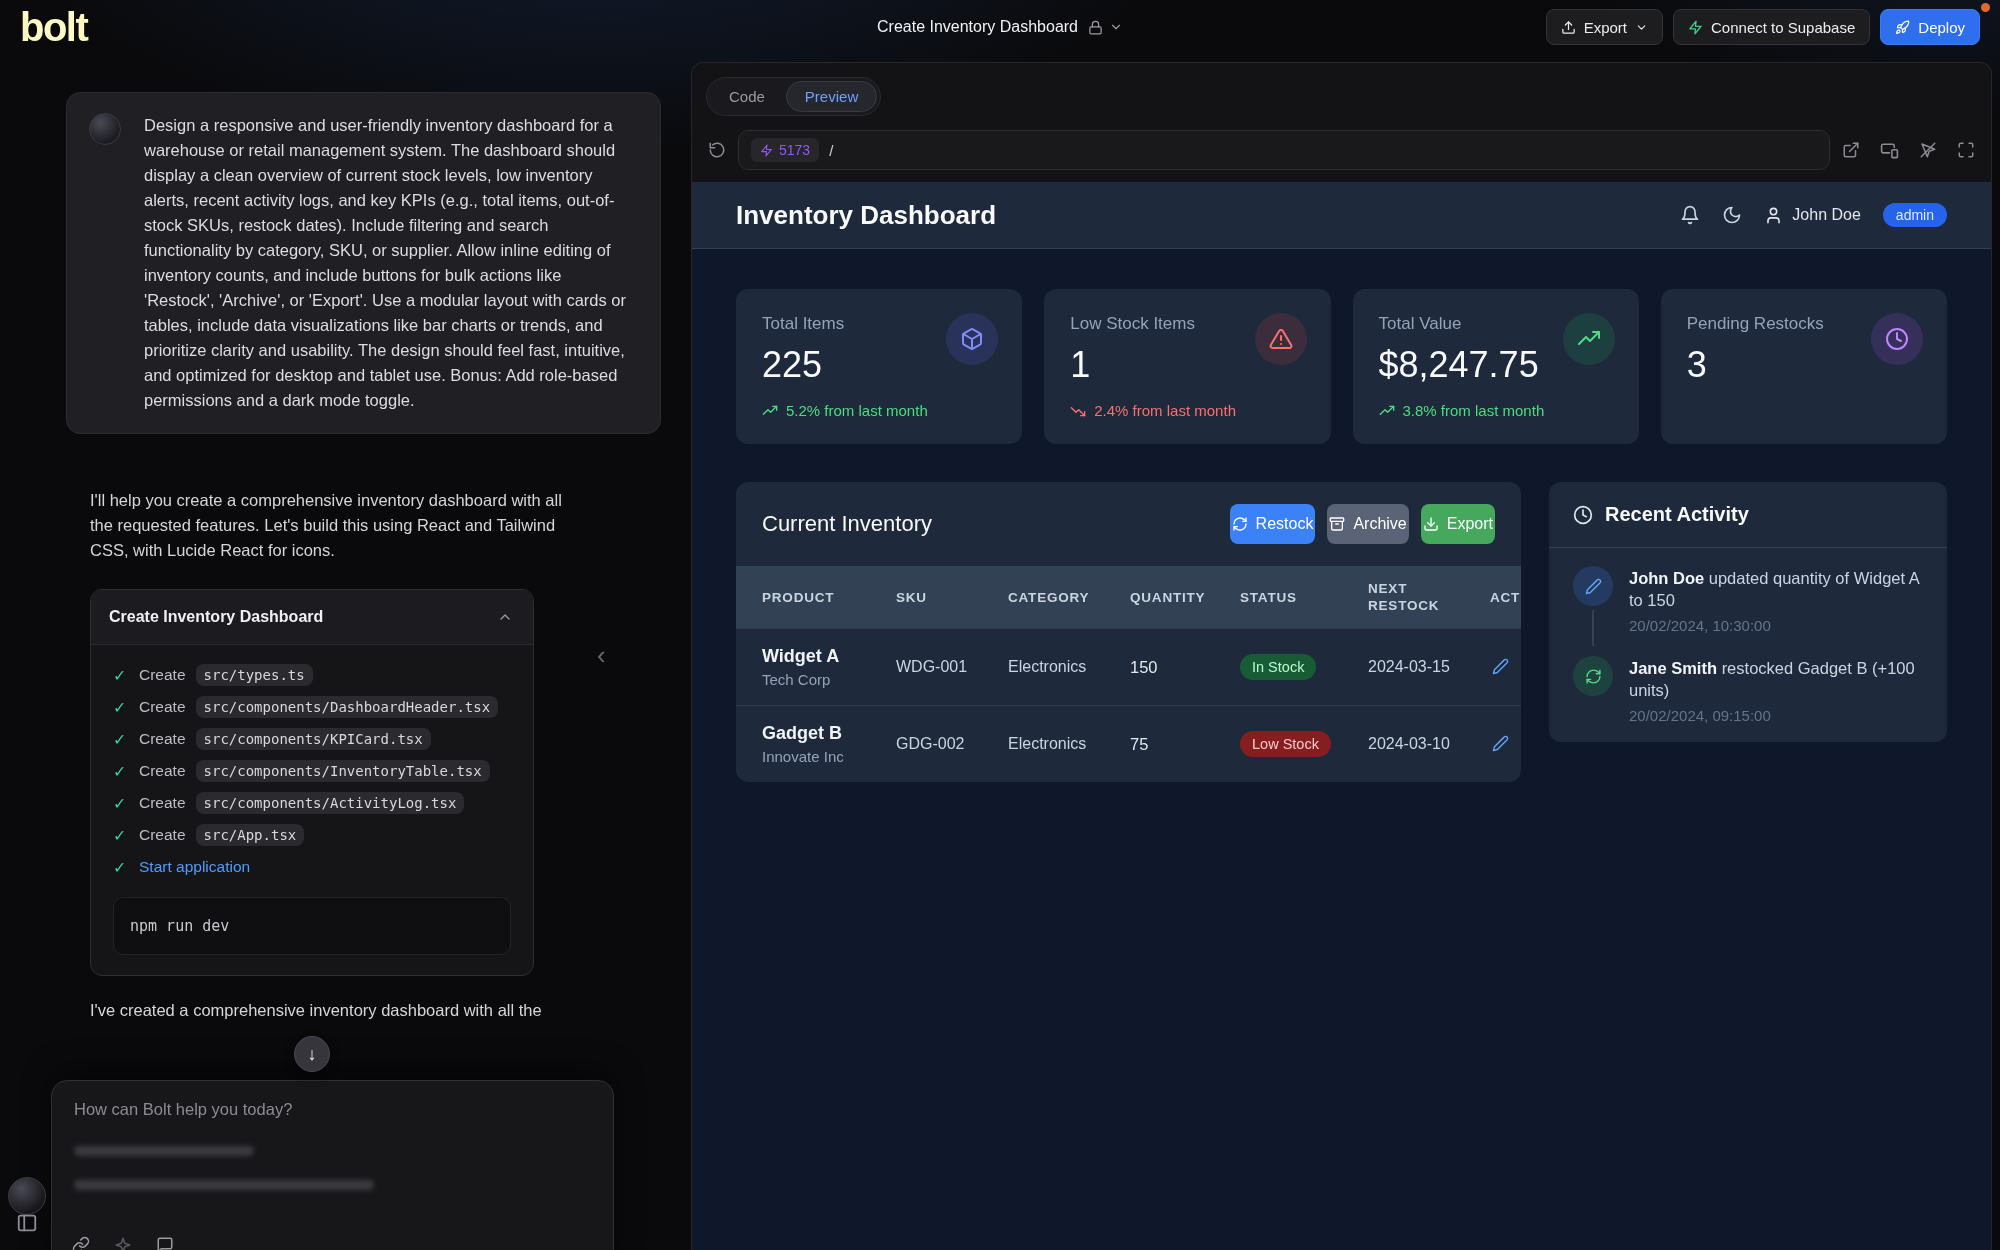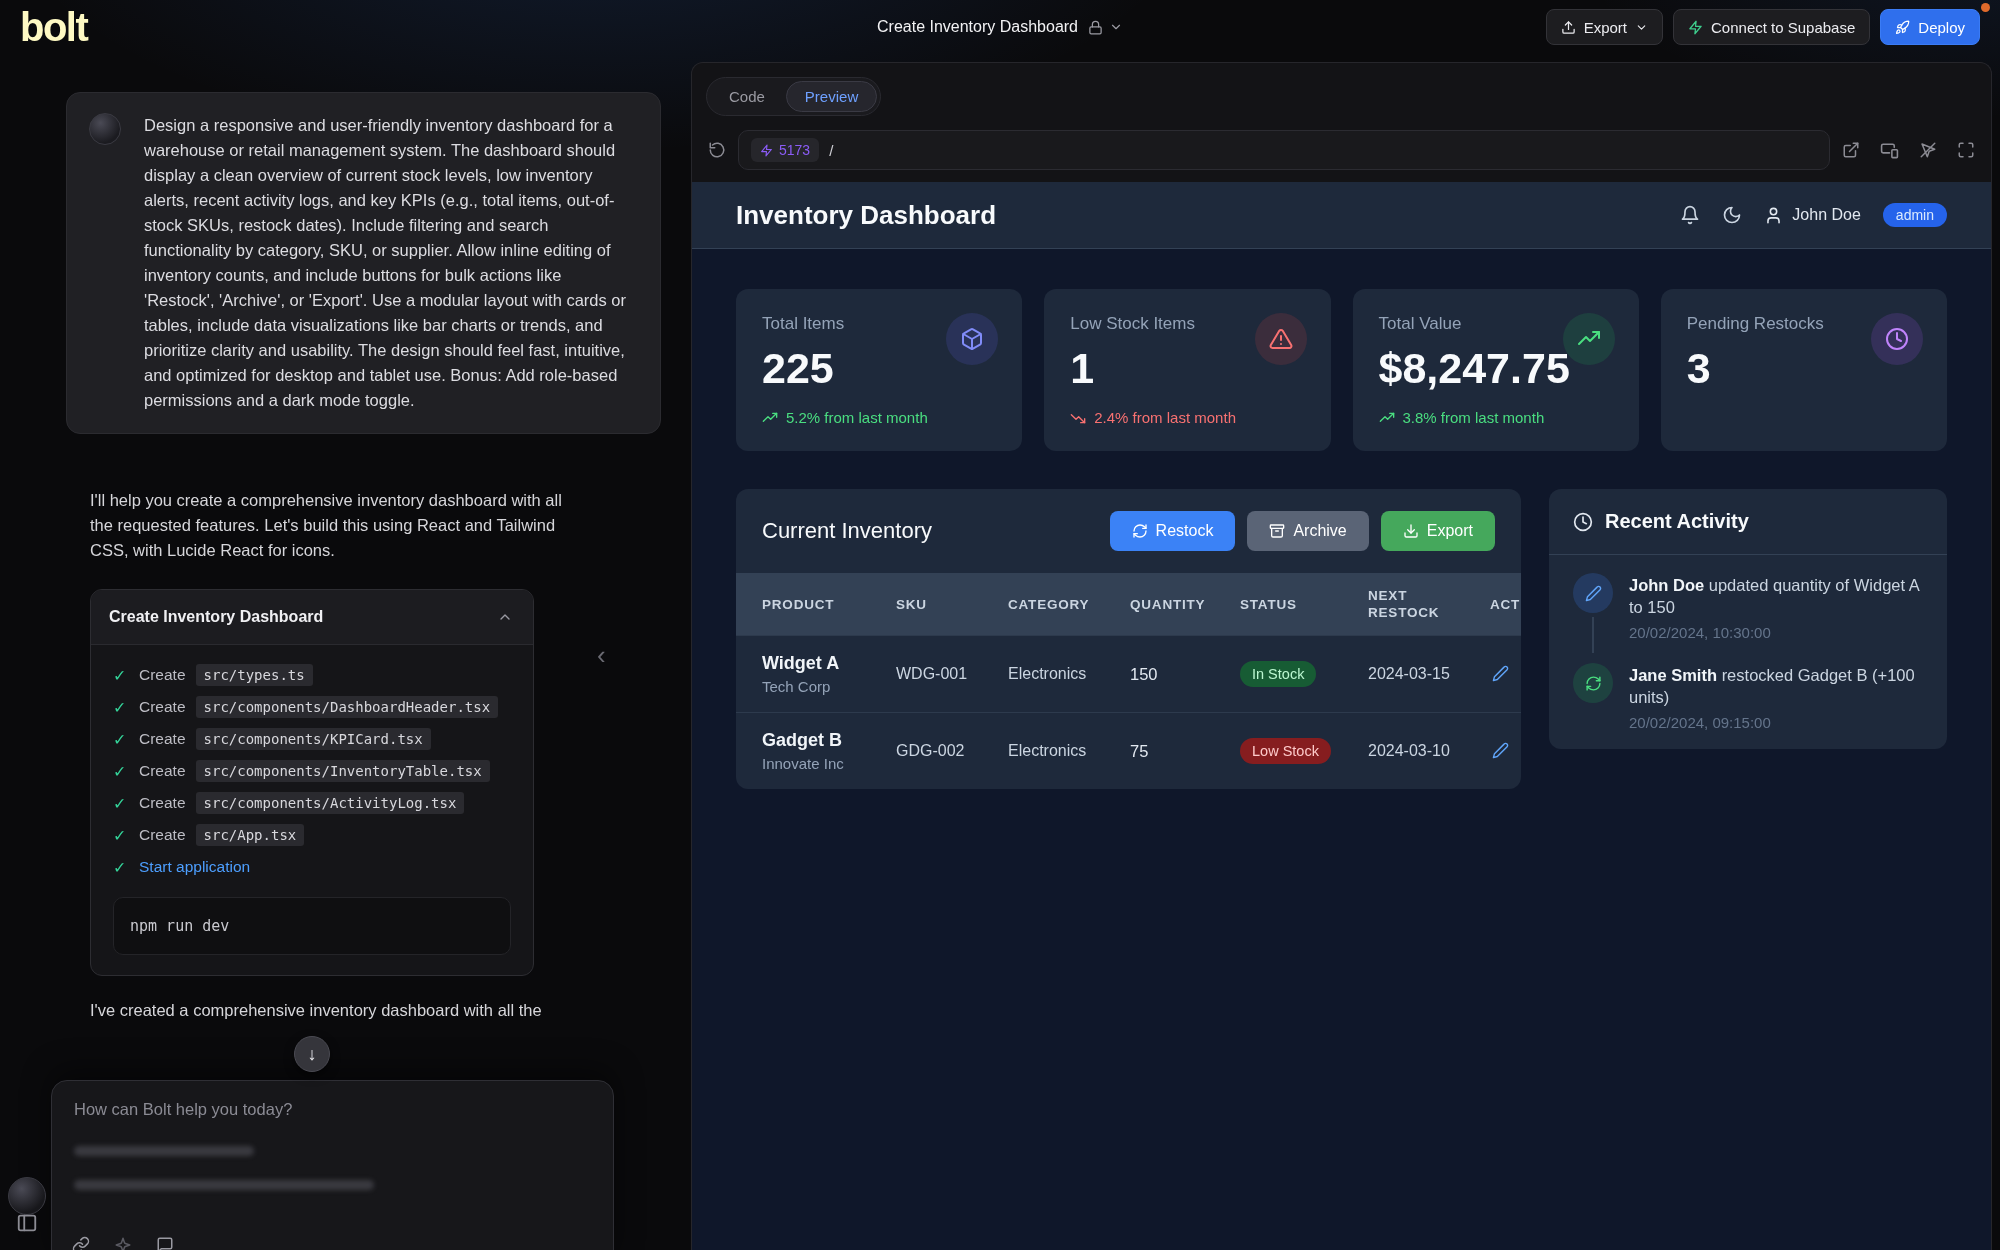--- a/index.html
+++ b/index.html
@@ -35,21 +35,21 @@
     background:radial-gradient(circle at 35% 30%,#4a4a55,#1b1b20 70%);border:1px solid #3a3a42}
   .assistant-intro{width:472px;margin:54px 0 0 24px;font-size:16.5px;line-height:25px;color:#d6d6da}
   .artifact{width:442px;margin:26px 0 0 24px;background:#151518;border:1px solid #2d2d32;border-radius:12px;overflow:hidden}
   .artifact-header{display:flex;align-items:center;justify-content:space-between;padding:17px 18px;background:#1c1c20;
     border-bottom:1px solid #2a2a2f;font-size:16px;font-weight:700;color:#f0f0f3}
   .collapse-btn{color:#9a9aa2;background:none;border:none;cursor:pointer;padding:2px}
   .artifact-body{padding:14px 22px 20px}
   .step{display:flex;align-items:center;gap:10px;height:32px;font-size:15.5px;color:#bdbdc4}
   .check{color:#34d399;font-size:16px;width:16px}
   .file-pill{font-family:"DejaVu Sans Mono",monospace;font-size:14px;background:#2a2a2f;color:#d8d8dd;
-    padding:3px 8px;border-radius:3px}
+    padding:3px 8px;border-radius:8px}
   .start-link{color:#4d9fff;font-size:15.5px}
   .cmd-block{margin-top:14px;background:#0f0f11;border:1px solid #242428;border-radius:10px;padding:19px 16px;
     font-family:"DejaVu Sans Mono",monospace;font-size:15px;color:#c9c9cf}
   .scroll-btn{position:absolute;left:294px;top:982px;width:36px;height:36px;border-radius:50%;background:#35353b;
     border:1px solid #4a4a52;color:#e8e8ec;display:flex;align-items:center;justify-content:center;font-size:18px;
     z-index:5;box-shadow:0 4px 10px rgba(0,0,0,.5);cursor:pointer}
   .outro{margin:22px 0 0 24px;width:470px;font-size:16.5px;line-height:25px;color:#d6d6da}
   .chat-bottom-strip{position:absolute;left:150px;top:1148px;width:382px;height:52px;background:#0c0c0f;border-radius:10px;z-index:2}
   .chat-input{position:absolute;left:51px;top:1026px;width:521px;height:150px;z-index:4;background:rgba(24,24,27,.95);
     border:1px solid #2f2f35;border-radius:16px;padding:18px 20px;box-shadow:0 -10px 30px rgba(0,0,0,.45)}
@@ -90,36 +90,36 @@
     border:1px solid #3c4b63;border-radius:8px;padding:0 12px;color:#94a3b8}
   .search-box input{flex:1;background:transparent;border:none;outline:none;color:#e2e8f0;font-size:16px;
     font-family:"Liberation Sans",sans-serif}
   .search-box input::placeholder{color:#94a3b8}
   .user-chip{display:flex;align-items:center;gap:9px;color:#e2e8f0;font-size:16px}
   .admin-pill{background:#2563eb;color:#dbeafe;border-radius:999px;font-size:14px;padding:4px 13px}
 
   .kpi-row{margin:40px 44px 0;display:grid;grid-template-columns:repeat(4,1fr);gap:22px}
   .kpi-card{position:relative;background:#1e293b;border-radius:12px;padding:25px 26px;min-height:152px;box-sizing:border-box}
   .kpi-label{color:#94a3b8;font-size:17px}
-  .kpi-value{color:#f8fafc;font-size:43px;font-weight:700;margin-top:10px}
+  .kpi-value{color:#f8fafc;font-size:36px;font-weight:400;margin-top:10px}
   .kpi-delta{margin-top:16px;font-size:15px;display:flex;align-items:center;gap:8px}
   .kpi-delta.up{color:#4ade80}.kpi-delta.down{color:#f87171}
   .kpi-icon{position:absolute;top:24px;right:24px;width:52px;height:52px;border-radius:50%;display:flex;
     align-items:center;justify-content:center}
   .kpi-icon.indigo{background:rgba(99,102,241,.16);color:#818cf8}
   .kpi-icon.red{background:rgba(239,68,68,.14);color:#f87171}
   .kpi-icon.green{background:rgba(34,197,94,.14);color:#4ade80}
   .kpi-icon.purple{background:rgba(168,85,247,.16);color:#c084fc}
 
   .content-row{display:flex;gap:28px;margin:38px 44px 0;align-items:flex-start}
   .inv-card{flex:1;background:#1e293b;border-radius:12px;overflow:hidden}
   .inv-header{display:flex;align-items:center;padding:22px 26px}
   .inv-title{font-size:22px;font-weight:400;color:#f8fafc}
   .inv-actions{margin-left:auto;display:flex;gap:12px}
-  .inv-btn{display:flex;align-items:center;gap:8px;height:40px;padding:0 22px;border-radius:8px;border:none;
+  .inv-btn{display:flex;align-items:center;gap:8px;height:40px;padding:0 2px;border-radius:8px;border:none;
     color:#fff;font-size:16px;cursor:pointer;font-family:"Liberation Sans",sans-serif}
   .inv-btn.restock{background:#3b82f6}
   .inv-btn.archive{background:#5a6476}
   .inv-btn.export{background:#45a85c}
   .inv-table{width:100%}
   .tgrid{display:grid;grid-template-columns:160px 112px 122px 110px 128px 122px 1fr;align-items:center}
   .thead{background:#334155;color:#cbd5e1;font-size:13.5px;letter-spacing:.8px;font-weight:700;
     text-transform:uppercase;padding:10px 0;min-height:36px}
   .thead > div{padding:4px 10px 4px 0;line-height:17px}
   .thead > div:first-child,.trow > div:first-child{padding-left:26px}

